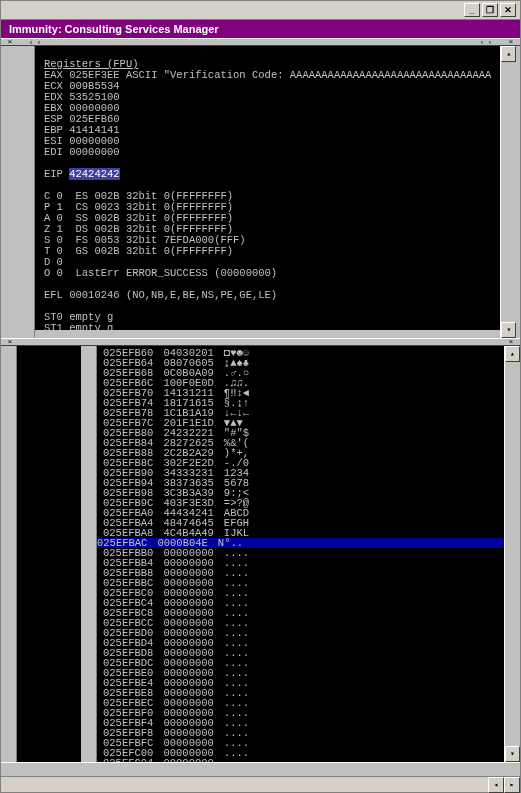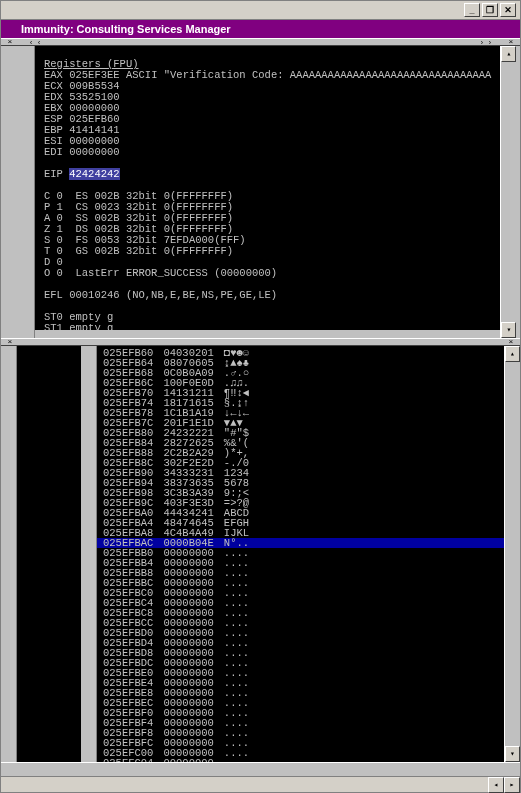--- a/index.html
+++ b/index.html
@@ -34,21 +34,21 @@
     font-size: 9px;
     line-height: 12px;
     text-align: center;
     cursor: pointer;
     font-family: Arial, sans-serif;
     font-weight: bold;
   }
   .title-bar {
     background: #800080;
     color: #ffffff;
-    padding: 3px 20px;
+    padding: 3px 8px;
     font-family: Tahoma, sans-serif;
     font-size: 11px;
     font-weight: bold;
   }
   .panel-header {
     background: #c0c0c0;
     border-top: 1px solid #ffffff;
     border-bottom: 1px solid #404040;
     height: 8px;
     position: relative;
@@ -126,21 +126,21 @@
     font-family: "Terminal","Fixedsys","Courier New",monospace;
     overflow: hidden;
     position: relative;
   }
   .stack-row { display: flex; gap: 10px; }
   .stack-row.sel {
     background: #0000a0;
     color: #c0c0c0;
     margin-left: -6px;
     margin-right: -6px;
-    padding-left: 6px;
+    padding-left: 0;
     padding-right: 6px;
     width: calc(100% + 12px);
     font-family: Liberation Mono, monospace;
   }
   .addr { color: #c0c0c0; }
   .hexv { color: #c0c0c0; }
   .asci { color: #c0c0c0; }
   .footer-bar {
     height: 14px;
     background: #c0c0c0;

